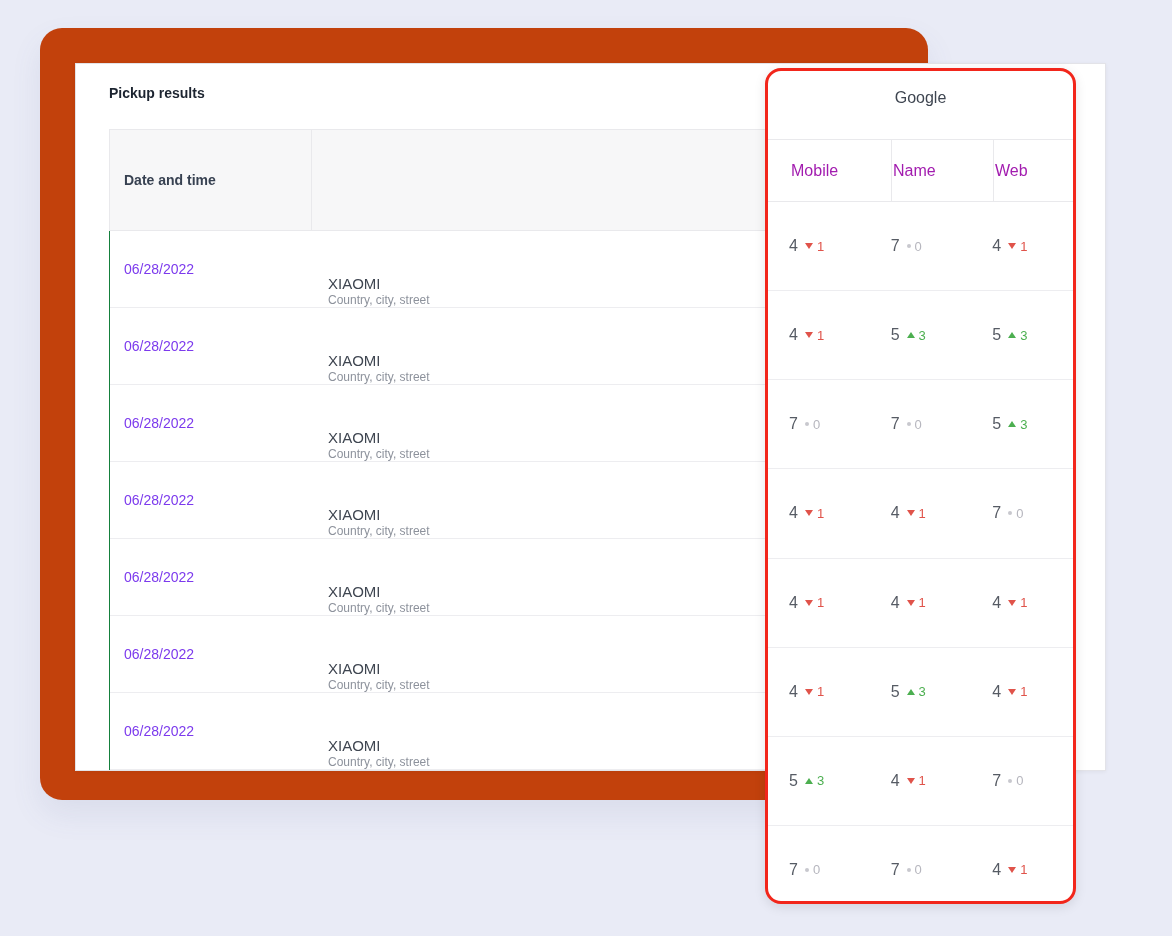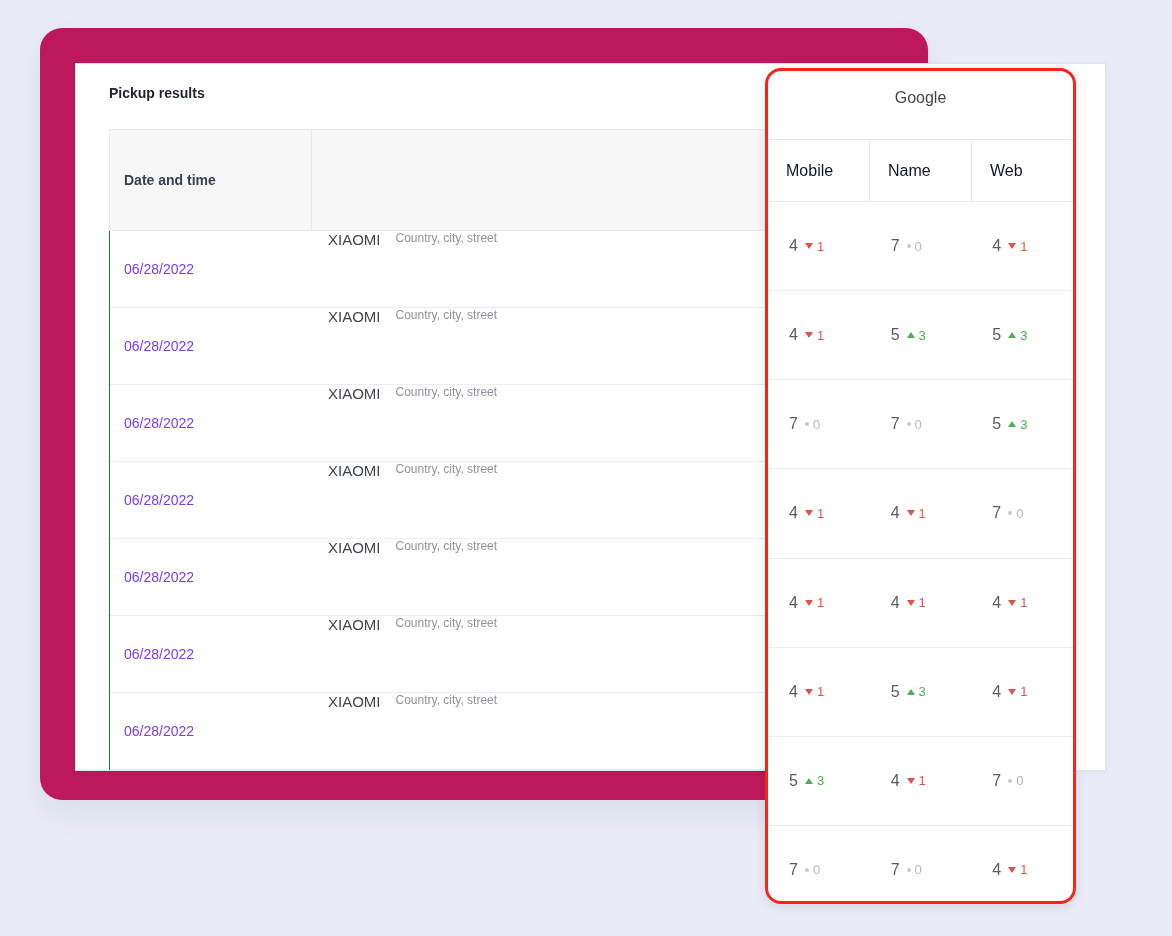--- a/index.html
+++ b/index.html
@@ -9,21 +9,21 @@
     background: #e9ebf6;
     font-family: "Liberation Sans", sans-serif;
     position: relative;
     overflow: hidden;
   }
 
   
   .outer {
     position: absolute; left: 40px; top: 28px;
     width: 888px; height: 772px;
-    background: #be185d;
+    background: #c2410c;
     border-radius: 22px;
     box-shadow: 0 14px 30px rgba(90,100,150,0.10);
   }
 
   
   .card {
     position: absolute; left: 35px; top: 35px;
     width: 1031px; height: 708px;
     background: #ffffff;
     border: 1px solid #e3e3e8;
@@ -57,22 +57,22 @@
     display: flex; height: 77px;
     border-bottom: 1px solid #ededf0;
     background: #ffffff;
   }
   .td-date { width: 202px; display: flex; align-items: center; padding-left: 14px; }
   .date-link {
     color: var(--date-link, #7c3aed);
     font-size: 14px; cursor: pointer; text-decoration: none;
   }
   .td-name {
-    flex: 1; display: flex; flex-direction: row;
-    justify-content: flex-start; padding-left: 16px; gap: 15px;
+    flex: 1; display: flex; flex-direction: column;
+    justify-content: flex-end; padding-left: 16px; gap: 1px;
   }
   .name { font-size: 15px; color: #3f4651; }
   .addr { font-size: 12px; color: #8d929c; }
 
   
   .gpanel {
     position: absolute; left: 765px; top: 68px;
     width: 311px; height: 836px;
     background: #ffffff;
     border: 3px solid var(--highlight-border, #f2261b);
@@ -85,22 +85,22 @@
     text-align: center;
     font-size: 16px; color: #3f4651; font-weight: 500;
     border-bottom: 1px solid #e9e9ec;
   }
   .gpanel-header {
     display: flex; height: 62px;
     border-bottom: 1px solid #e9e9ec;
   }
   .gh-cell {
     flex: 1; display: flex; align-items: center;
-    padding-left: 18px;
-    font-size: 16px; color: #0f172a;
+    padding-left: 1px;
+    font-size: 16px; color: #a21caf; margin-left: 22px;
   }
   .gh-cell + .gh-cell { border-left: 1px solid #e9e9ec; }
 
   .gpanel-body { display: flex; flex-direction: column; height: 712px; }
   .grow { flex: 1; display: flex; border-bottom: 1px solid #ededf0; }
   .grow:last-child { border-bottom: none; }
   .gcell { flex: 1; display: flex; align-items: center; padding-left: 21px; }
   .val { font-size: 16px; color: #565b64; margin-right: 7px; }
   .ind { margin-right: 4px; display: inline-block; }
   .ind.down {

